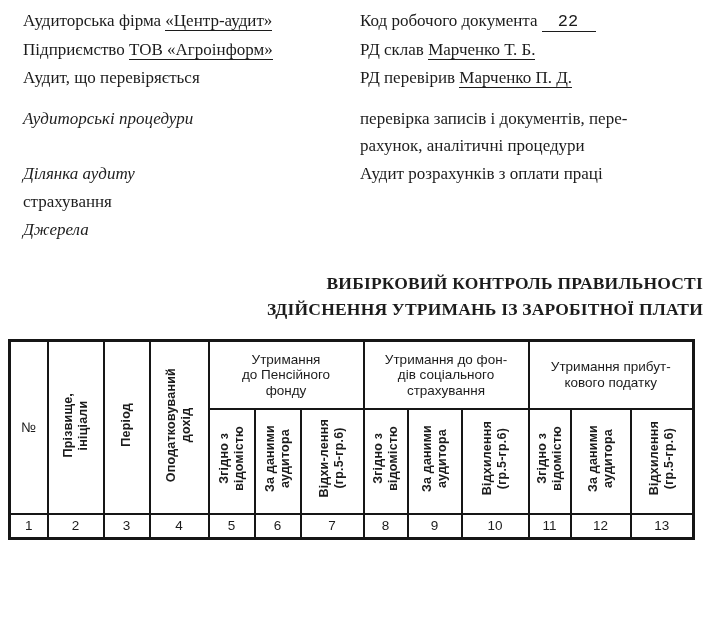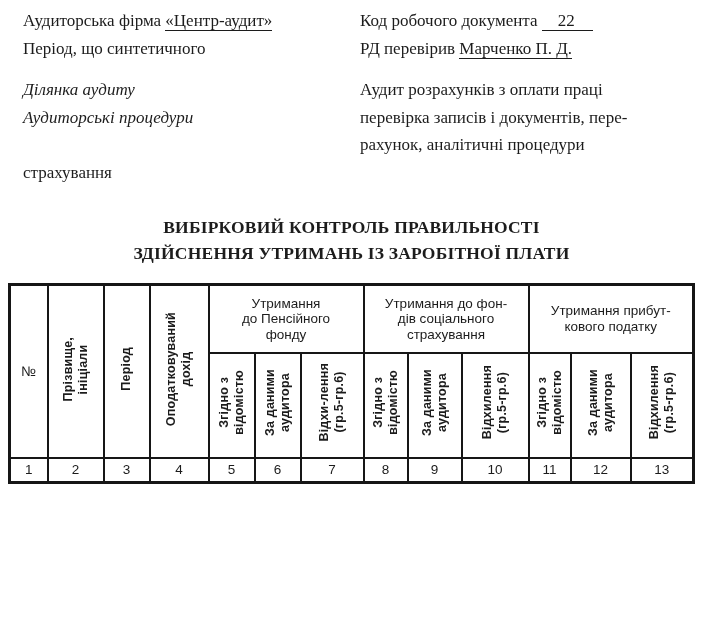--- a/index.html
+++ b/index.html
@@ -30,20 +30,21 @@
     line-height: 28px;
     align-items: start;
   }
   .u {
     border-bottom: 1.5px solid #1c1c1c;
     padding-bottom: 0px;
   }
   .upad {
     padding-left: 16px;
     padding-right: 18px;
+    font-family: Liberation Mono, monospace;
   }
   
   .details {
     padding: 0 8px 0 23px;
     margin-top: 13px;
   }
   .drow {
     display: grid;
     grid-template-columns: 337px 1fr;
     line-height: 27px;
@@ -51,21 +52,21 @@
   }
   .dlabel {
     font-style: italic;
   }
   .ws {
     white-space: pre-line;
   }
   
   .title {
     margin-top: 27px;
-    text-align: center;
+    text-align: right;
     font-weight: bold;
     font-size: 17.5px;
     line-height: 26px;
     white-space: pre-line;
     letter-spacing: 0.2px;
   }
   
   .tblwrap {
     margin: 17px 0 0 8px;
   }
@@ -122,43 +123,54 @@
         <span>Аудиторська фірма</span>
         <span class="u">«Центр-аудит»</span>
       </div>
       <div>
         <span>Код робочого документа</span>
         <span class="u upad">22</span>
       </div>
     </div>
     <div class="hrow">
       <div>
-        <div>Період, що синтетичного</div>
+        <span>Підприємство</span>
+        <span class="u">ТОВ «Агроінформ»</span>
+      </div>
+      <div>
+        <span>РД склав</span>
+        <span class="u">Марченко Т. Б.</span>
+      </div>
+    </div>
+    <div class="hrow">
+      <div>
+        <div>Аудит, що перевіряється</div>
       </div>
       <div>
         <span>РД перевірив</span>
         <span class="u">Марченко П. Д.</span>
       </div>
     </div>
   </div>
 
   <div class="details">
-    <div class="drow">
-      <div class="dlabel">Ділянка аудиту</div>
-      <div class="ws">Аудит розрахунків з оплати праці</div>
-    </div>
     <div class="drow">
       <div class="dlabel">Аудиторські процедури</div>
       <div class="ws">перевірка записів і документів, пере-
 рахунок, аналітичні процедури</div>
     </div>
     <div class="drow">
+      <div class="dlabel">Ділянка аудиту</div>
+      <div class="ws">Аудит розрахунків з оплати праці</div>
+    </div>
+    <div class="drow">
       <div class="ws">страхування</div>
     </div>
     <div class="drow">
+      <div class="dlabel">Джерела</div>
     </div>
   </div>
 
   <div class="title">ВИБІРКОВИЙ КОНТРОЛЬ ПРАВИЛЬНОСТІ
 ЗДІЙСНЕННЯ УТРИМАНЬ ІЗ ЗАРОБІТНОЇ ПЛАТИ</div>
 
   <div class="tblwrap">
     <table class="ctl">
       <colgroup>
         <col style="width:38px">

